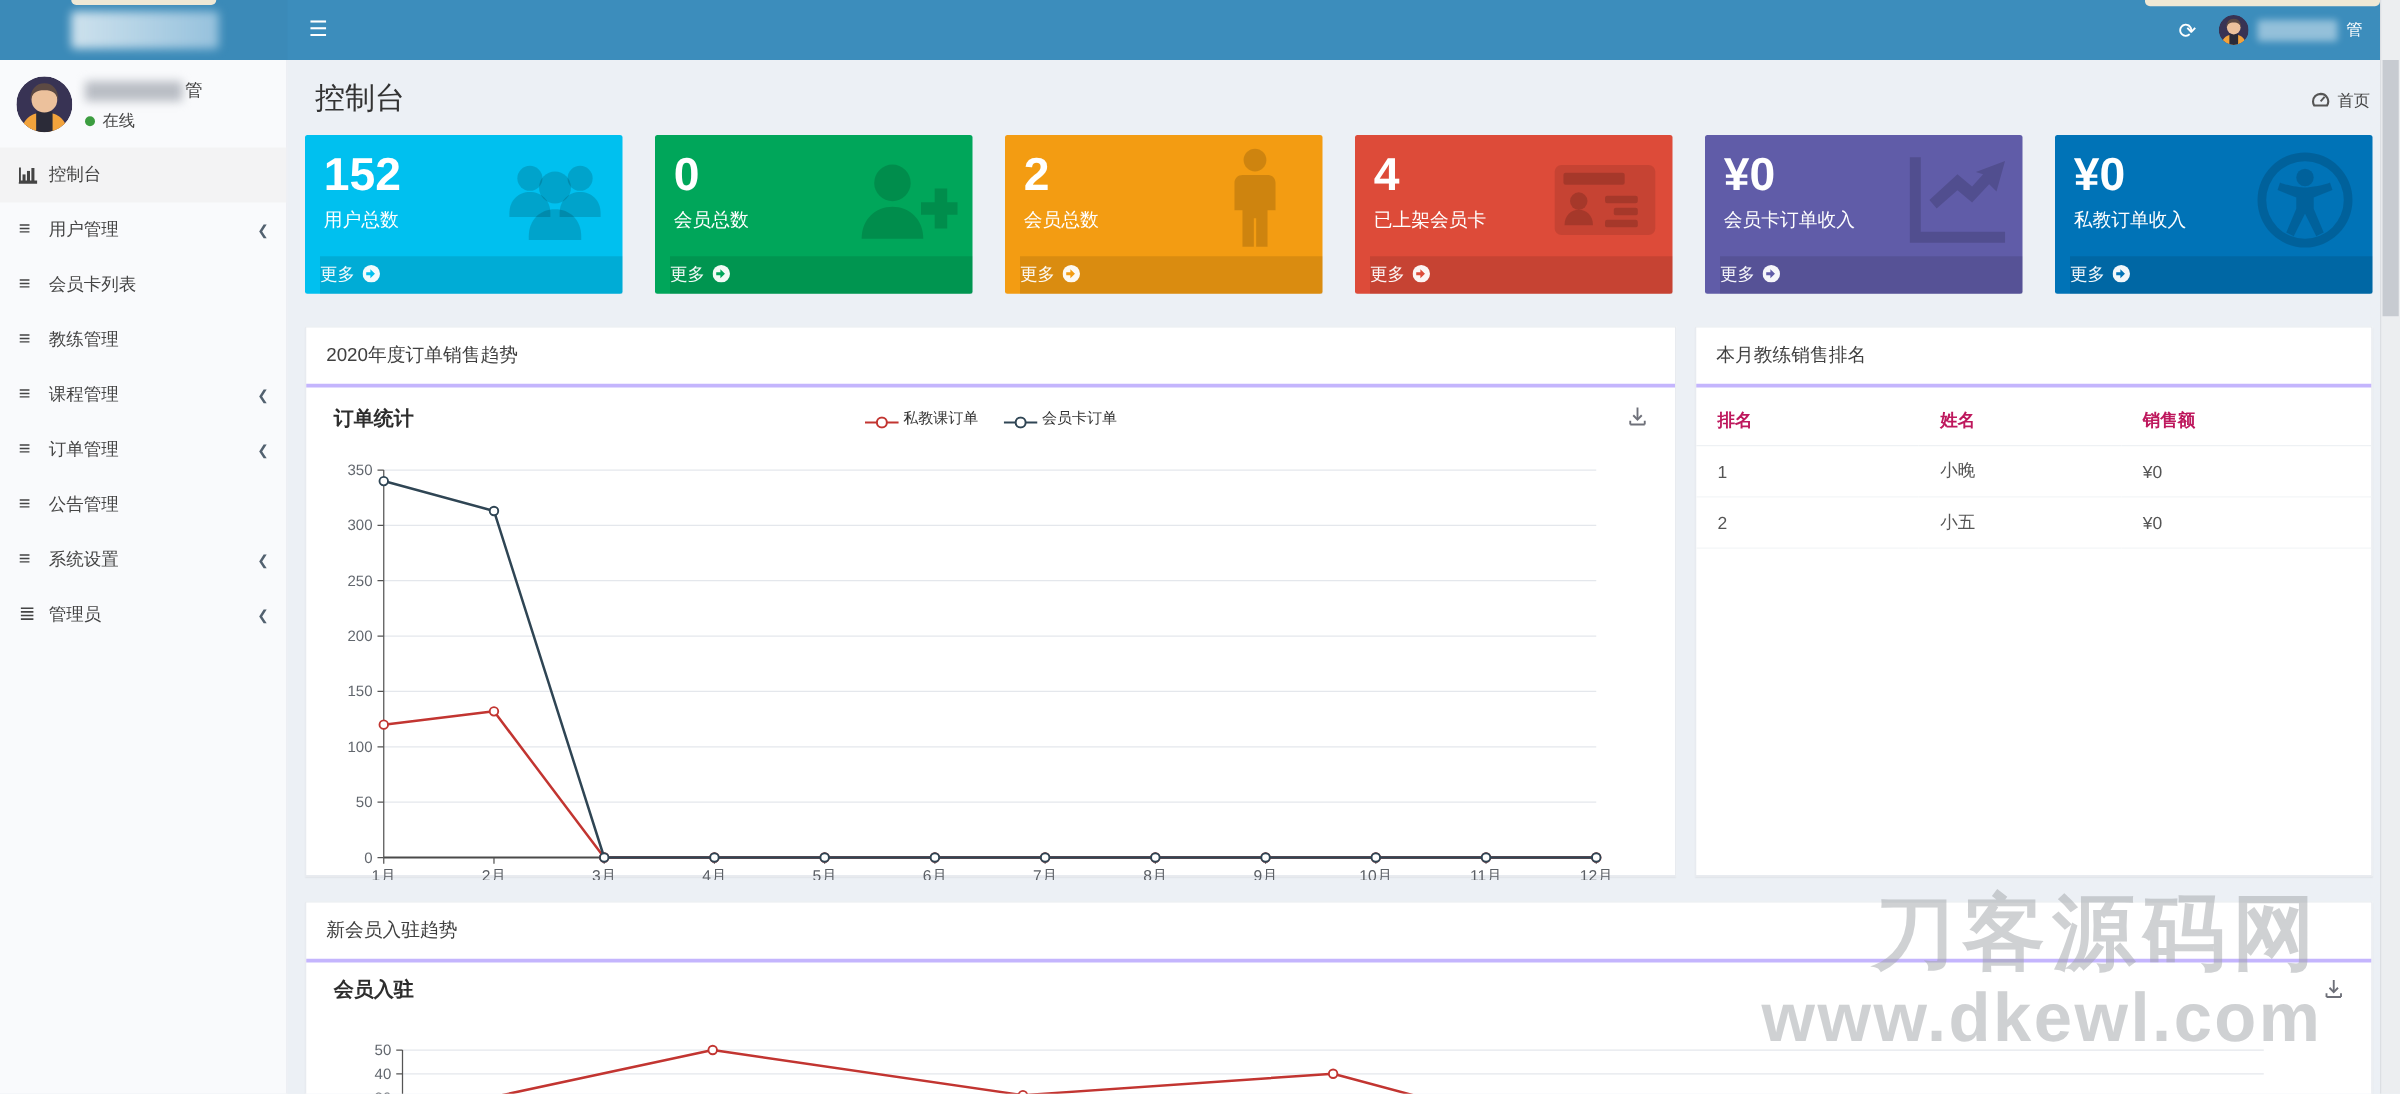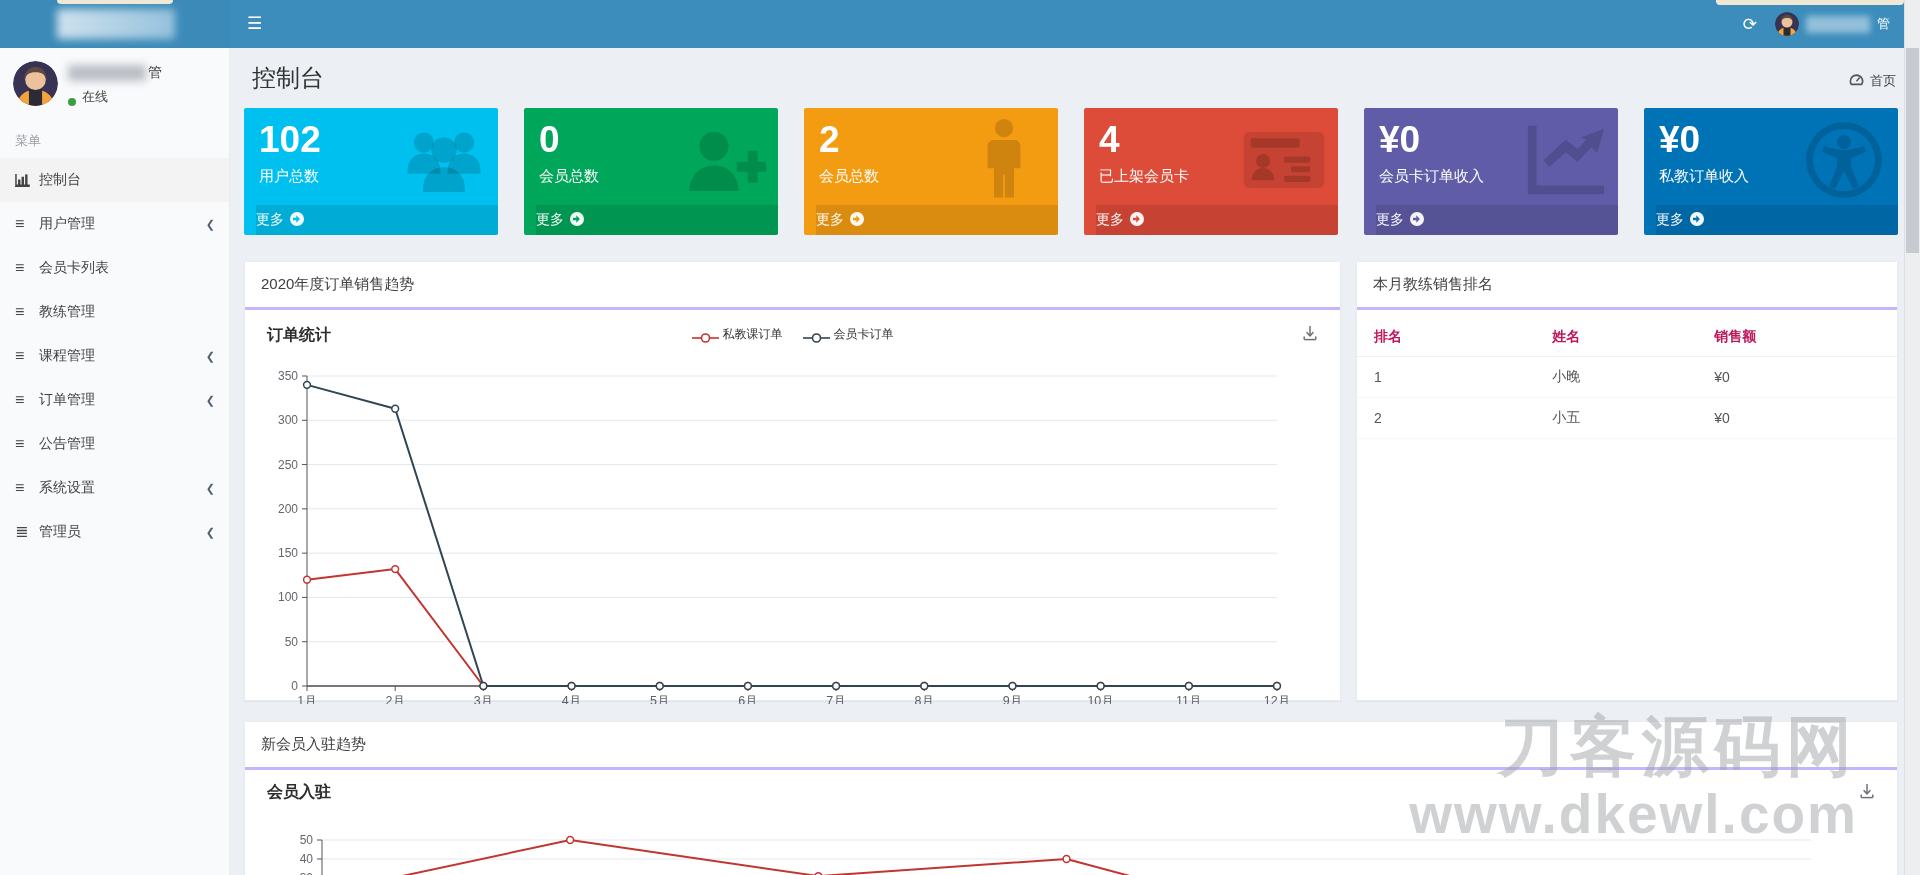--- a/index.html
+++ b/index.html
@@ -19,21 +19,21 @@
   .nav-user .suffix { color:#fff; font-size:13px; }
 
   
   .sidebar { position:absolute; top:48px; left:0; bottom:0; width:230px; background:#f9fafc; border-right:1px solid #e9ecf1; z-index:10; }
   .user-panel { display:flex; gap:10px; padding:13px 10px 12px 13px; }
   .user-panel .avatar { width:45px; height:45px; border-radius:50%; overflow:hidden; flex:0 0 auto; }
   .user-info { padding-top:3px; }
   .user-name-row { display:flex; align-items:center; gap:2px; }
   .user-name-blur { width:78px; height:16px; background:#b9bdc4; filter:blur(4px); border-radius:2px; }
   .user-name-suffix { font-size:14px; color:#3b3b3b; }
-  .user-status { margin-top:6px; font-size:13px; color:#454545; display:flex; align-items:flex-end; gap:6px; }
+  .user-status { margin-top:6px; font-size:13px; color:#454545; display:flex; align-items:center; gap:6px; }
   .status-dot { width:8px; height:8px; border-radius:50%; background:#3c9d40; display:inline-block; }
   .menu-header { padding:14px 15px 8px; font-size:13px; color:#9aa0a6; }
   .menu { list-style:none; }
   .menu li { height:44px; display:flex; align-items:center; padding:0 14px 0 15px; font-size:14px; color:#444; cursor:pointer; }
   .menu li.active { background:#f3f3f4; }
   .menu .mi-icon { width:24px; color:#454545; font-size:15px; display:inline-flex; align-items:center; }
   .menu .chevron { margin-left:auto; font-size:11px; color:#52616f; }
 
   
   .content { position:absolute; left:230px; top:48px; right:0; bottom:0; padding:10px 22px 0 14px; }
@@ -137,21 +137,20 @@
       <div class="user-name-row">
         <span class="user-name-blur"></span>
         <span class="user-name-suffix">管</span>
       </div>
       <div class="user-status">
         <span class="status-dot"></span>
         <span>在线</span>
       </div>
     </div>
   </div>
-  <div class="menu-header">菜单</div>
   <ul class="menu" id="sidebar-menu">
       <li class="active">
         <span class="mi-icon">
           <svg width="15" height="14" viewBox="0 0 16 15">
             <path d="M1 1v12h14v1.6H-0.6" fill="none" stroke="#444" stroke-width="1.6"></path>
             <rect x="3.2" y="7" width="2.6" height="6" fill="#444"></rect>
             <rect x="7" y="4" width="2.6" height="9" fill="#444"></rect>
             <rect x="10.8" y="1.5" width="2.6" height="11.5" fill="#444"></rect>
           </svg>
         </span>
@@ -232,21 +231,21 @@
             <g fill="rgba(0,0,0,0.15)">
               <circle cx="24" cy="19" r="11"></circle>
               <path d="M6 50c0-12 8-19 18-19s18 7 18 19v3H6z"></path>
               <circle cx="68" cy="19" r="11"></circle>
               <path d="M50 50c0-12 8-19 18-19s18 7 18 19v3H50z"></path>
               <circle cx="46" cy="27" r="14"></circle>
               <path d="M23 70c0-15 10-24 23-24s23 9 23 24v3H23z"></path>
             </g>
           </svg></div>
         <div class="sb-inner">
-          <h3>102</h3>
+          <h3>152</h3>
           <p>用户总数</p>
         </div>
         <div class="sb-footer">
           <span>更多</span>
           <span><svg width="14" height="14" viewBox="0 0 16 16">
               <circle cx="8" cy="8" r="8" fill="rgba(255,255,255,0.95)"></circle>
               <path d="M7.2 3.8 11.4 8l-4.2 4.2V9.4H3.4V6.6h3.8z" fill="var(--c)"></path>
             </svg></span>
         </div>
       </div>

